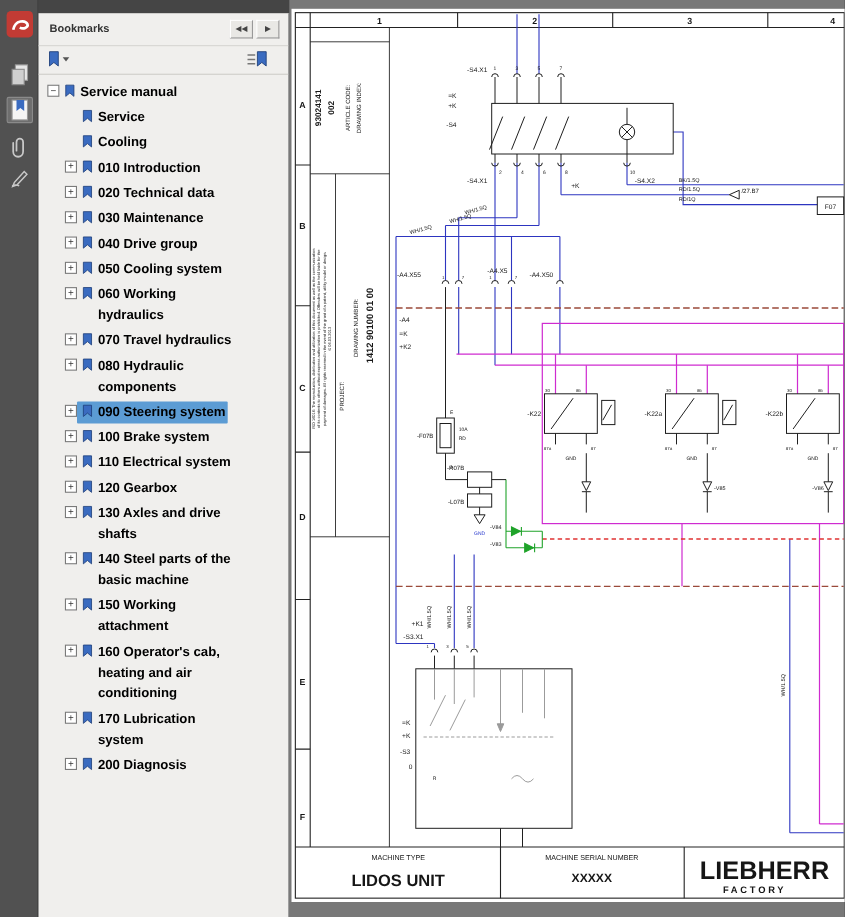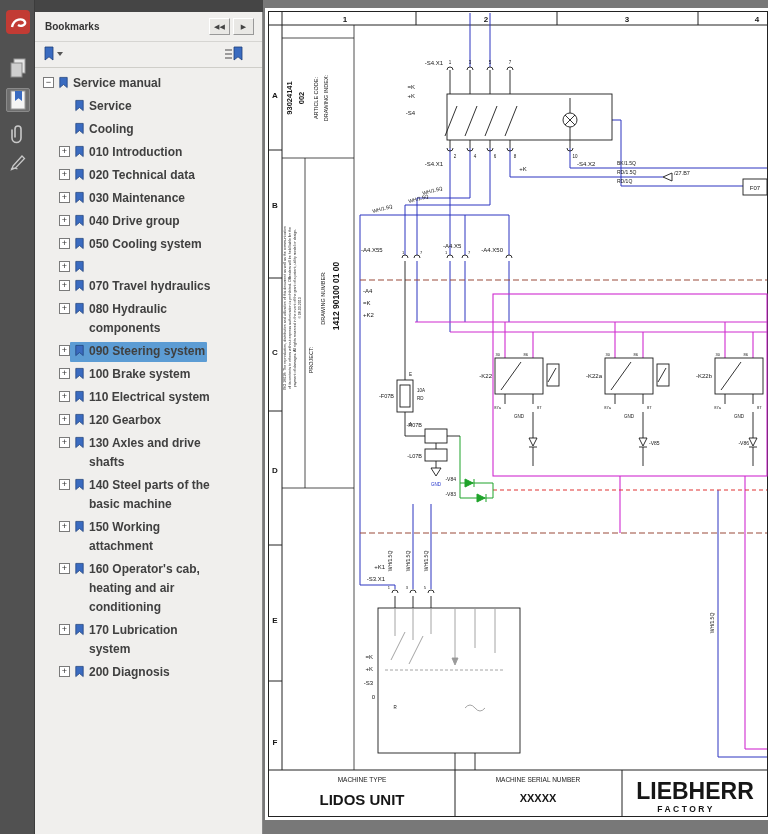--- a/index.html
+++ b/index.html
@@ -30,21 +30,21 @@
   .tree { padding:6px 2px 0 0; overflow:hidden; }
   .bm-row { display:flex; align-items:flex-start; margin:0 0 3px 0; cursor:pointer; }
   .bm-row.root { padding-left:8px; }
   .bm-row.child { padding-left:24px; }
   .exp { flex:0 0 11px; height:11px; margin-top:3px; border:1px solid #7a7a7a;
     background:#fff; font-size:9px; line-height:9px; text-align:center; color:#333; }
   .exp.hidden { visibility:hidden; }
   .hl { display:flex; align-items:flex-start; padding:0 2px 1px 1px; border-radius:1px; }
   .bm-row.selected .hl { background:#5c9cd4; }
   .flag { flex:0 0 13px; height:13px; margin:2px 3px 0 2px; }
-  .lbl { max-width:126px; font-size:12px; font-weight:bold; color:#404040; line-height:19px; }
+  .lbl { max-width:126px; font-size:12px; font-weight:bold; color:#000000; line-height:19px; }
 
   
   .doc-area { position:absolute; left:263px; top:0; width:505px; height:834px; background:#787878; }
   .page { position:absolute; left:2px; top:8px; width:503px; height:812px; background:#fff; }
 
   svg text { font-family:"Liberation Sans", sans-serif; fill:#161616; stroke:none; }
   .t36{font-size:3.6px}.t4{font-size:4px}.t45{font-size:4.5px}.t5{font-size:5px}
   .t55{font-size:5.5px}.t6{font-size:6px}.t65{font-size:6.5px}.t75{font-size:7.5px}
   .t8{font-size:8px}.t85{font-size:8.5px}.t11{font-size:11px}.t15{font-size:15px}
   .t23{font-size:23px}
@@ -191,20 +191,21 @@
         <span class="lbl">050 Cooling system</span>
           </span>
       </div>
 
       <div class="bm-row child">
         <span class="exp">+</span>
         <span class="hl">
             <svg class="flag" viewBox="0 0 14 14">
               <path d="M3 1.5 H11 V12.5 L7 9.2 3 12.5 Z" fill="#3a6bc0" stroke="#1e3f7a" stroke-width="0.8"></path>
             </svg>
+        <span class="lbl">060 Working hydraulics</span>
           </span>
       </div>
 
       <div class="bm-row child">
         <span class="exp">+</span>
         <span class="hl">
             <svg class="flag" viewBox="0 0 14 14">
               <path d="M3 1.5 H11 V12.5 L7 9.2 3 12.5 Z" fill="#3a6bc0" stroke="#1e3f7a" stroke-width="0.8"></path>
             </svg>
         <span class="lbl">070 Travel hydraulics</span>

